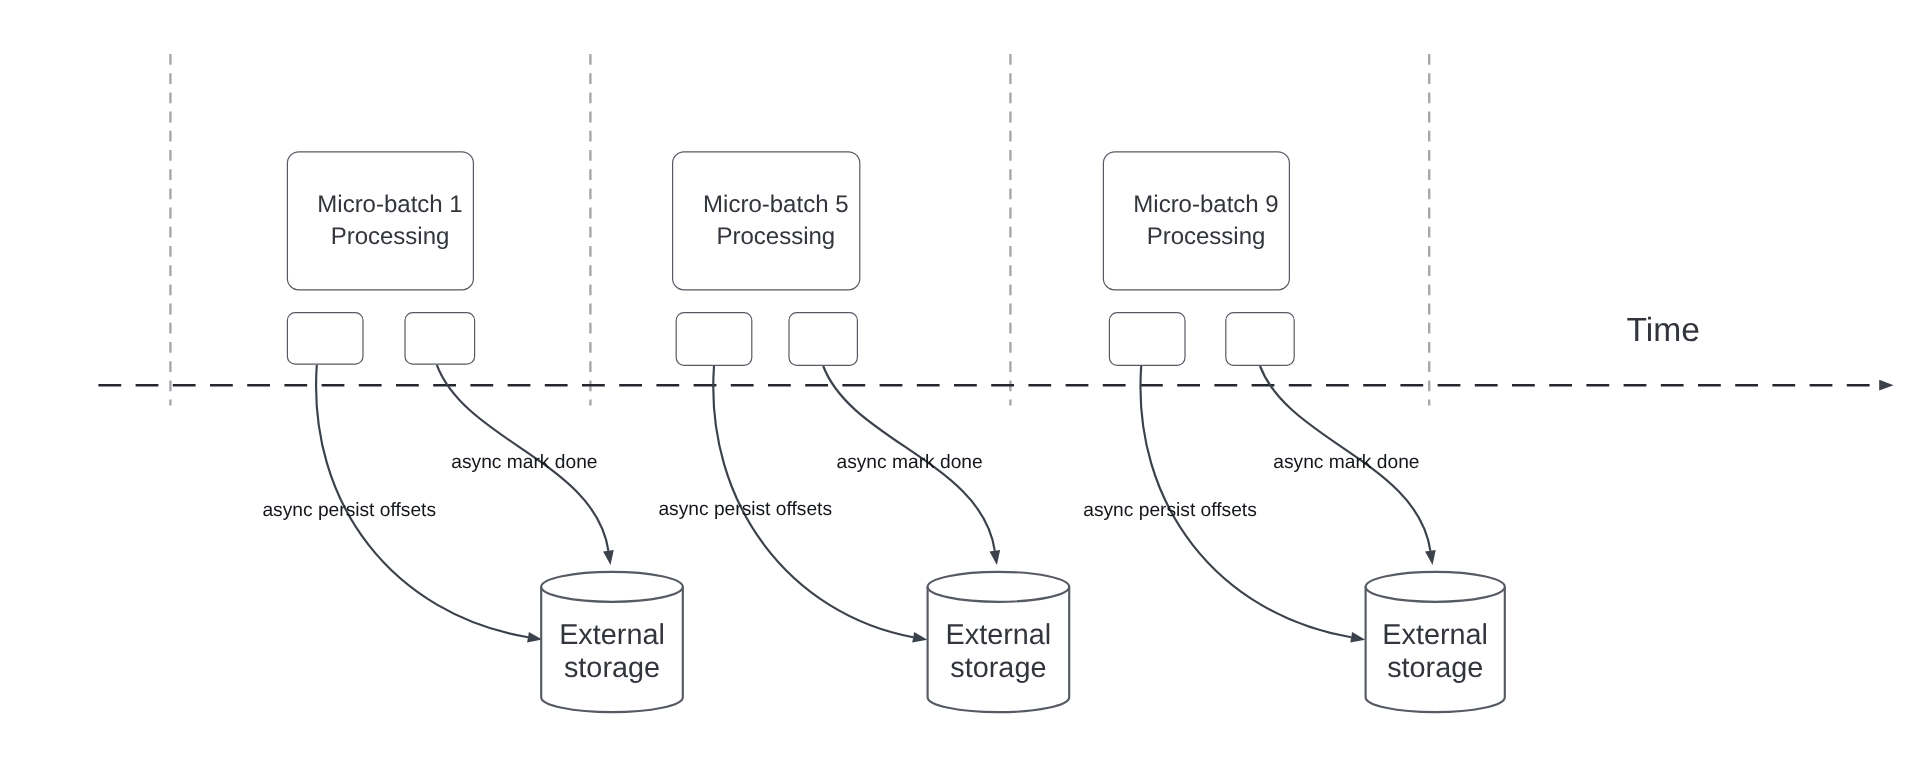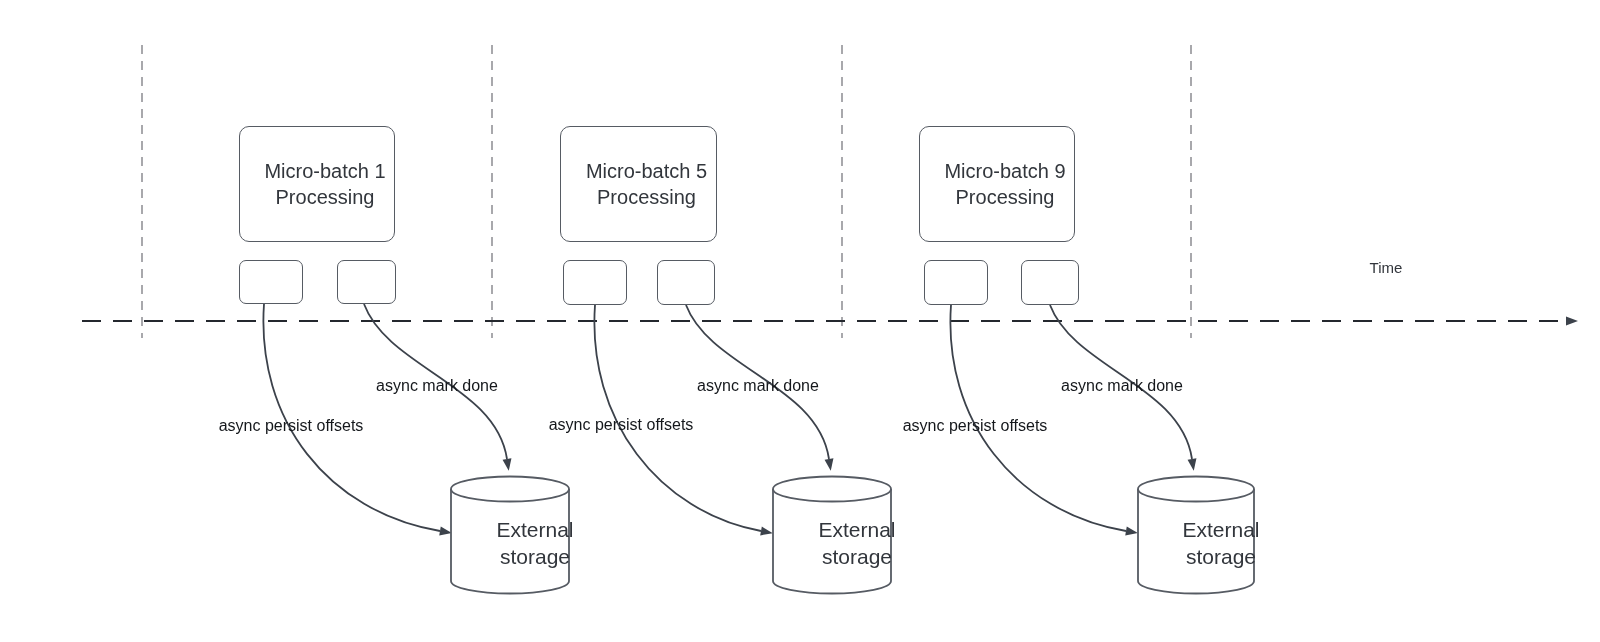--- a/index.html
+++ b/index.html
@@ -48,28 +48,28 @@
   .async-label{
     position:absolute;
     transform:translateX(-50%);
     color:var(--label-text);
     font-size:16px;font-weight:normal;
     white-space:nowrap;
   }
   .storage-label{
     position:absolute;
     color:var(--text-primary);
-    font-size:21px;line-height:27px;
-    text-align:center;white-space:pre-line;padding-left:25px;
+    font-size:24px;line-height:27px;
+    text-align:center;white-space:pre-line;
   }
   .time-label{
     position:absolute;
     transform:translateX(-50%);
     color:var(--text-primary);
-    font-size:15px;
+    font-size:28px;
     white-space:nowrap;
   }
 </style>
 </head>
 <body>
 
 <div class="canvas">
 
   <svg class="layer" viewBox="0 0 1600 642" xmlns="http://www.w3.org/2000/svg">
     <defs>

